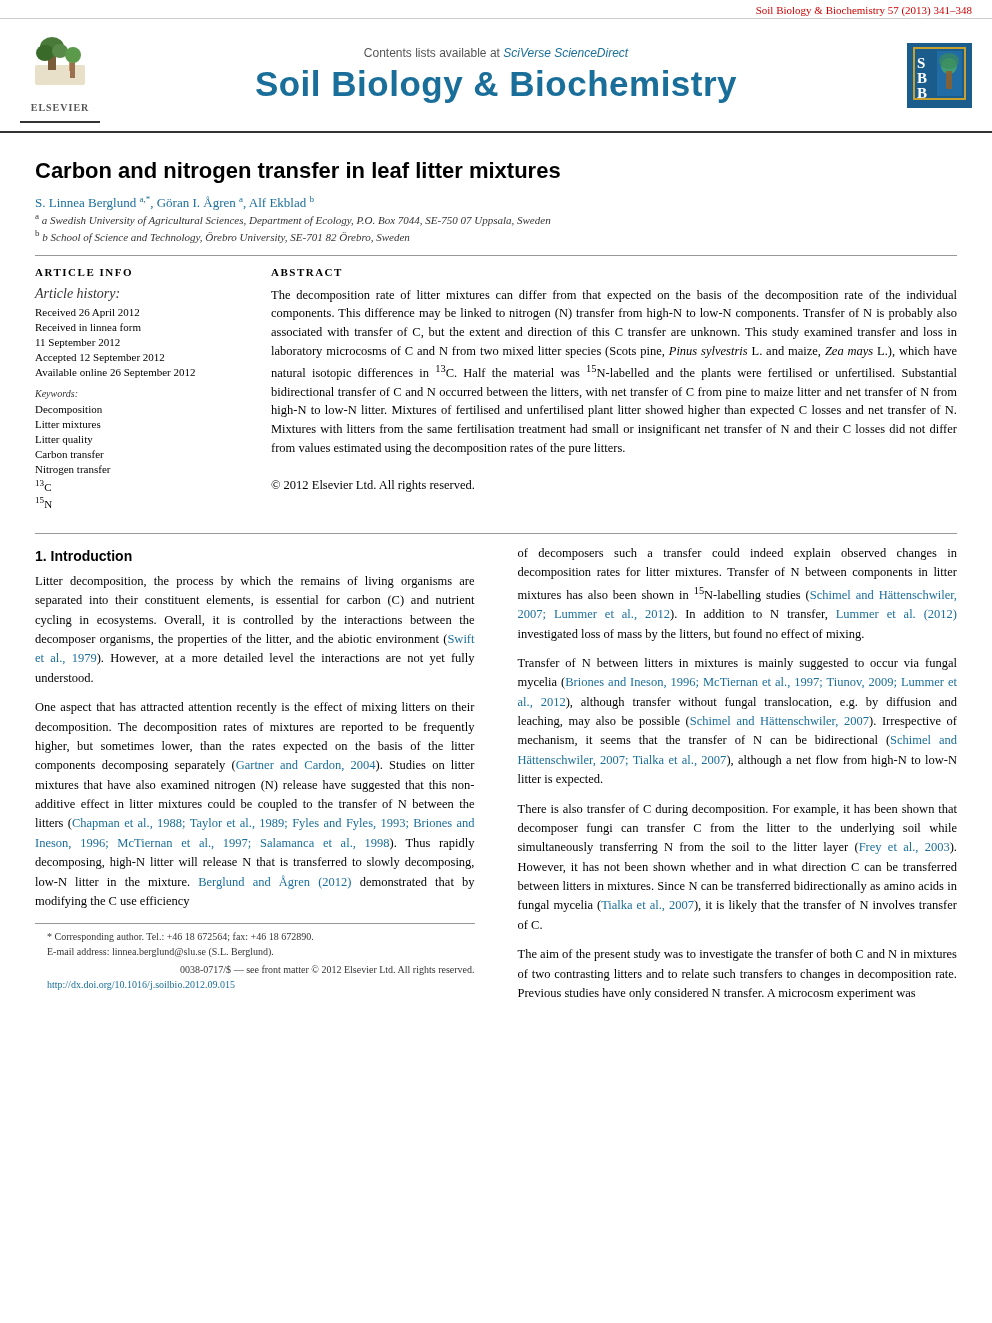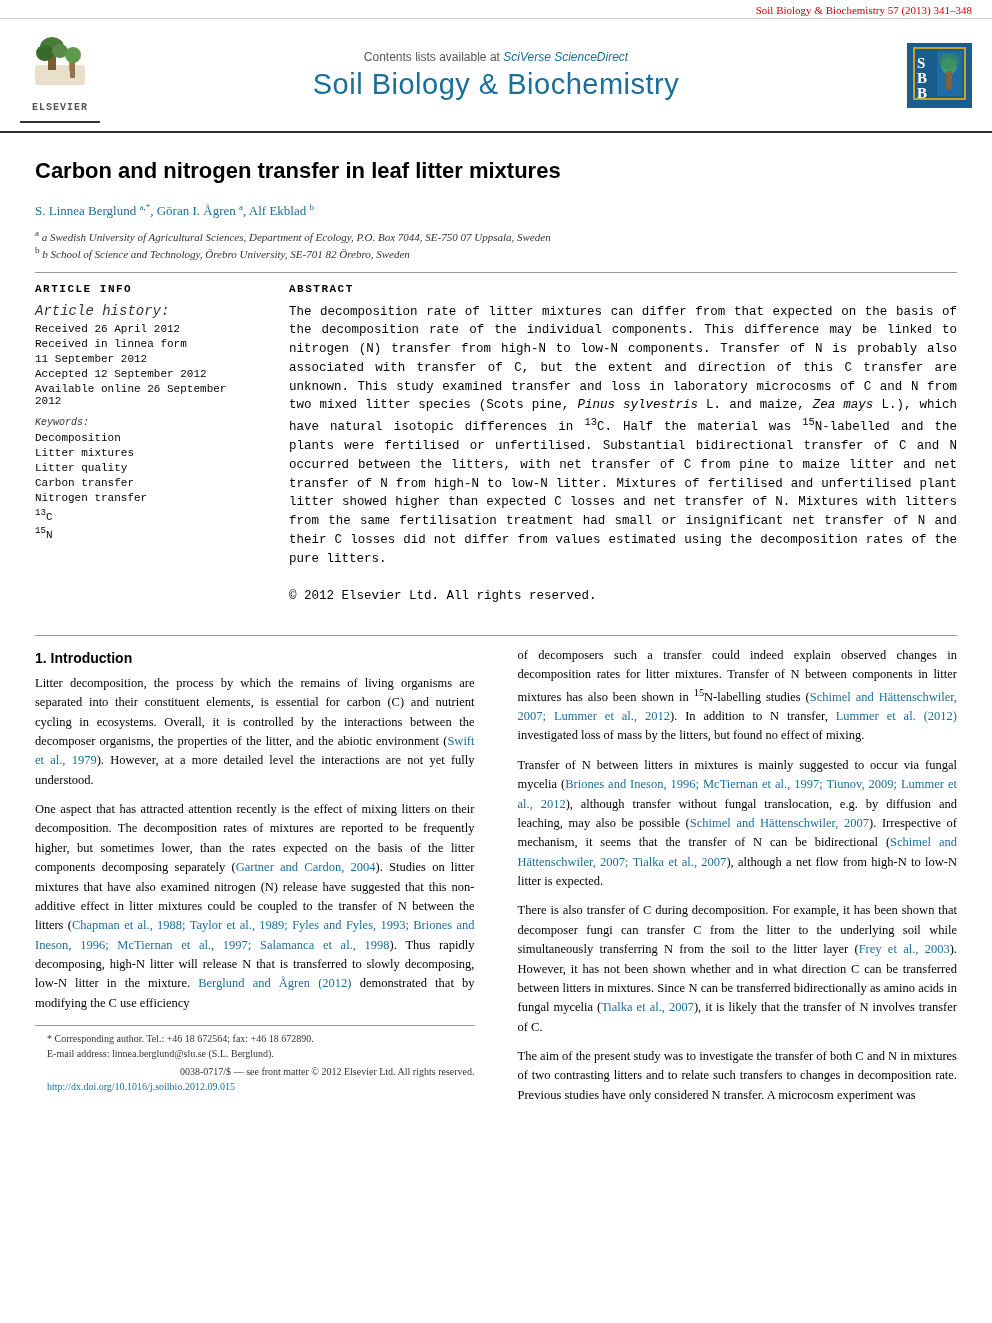--- a/index.html
+++ b/index.html
@@ -37,42 +37,42 @@
       flex-direction: column;
       align-items: center;
       font-size: 9px;
     }
     .elsevier-tree {
       width: 60px;
       height: 55px;
     }
     .elsevier-label {
       font-size: 10px;
-      font-family: Liberation Mono, monospace;
+      font-family: Liberation Serif, serif;
       font-weight: bold;
       color: #555;
       margin-top: 2px;
       letter-spacing: 1px;
     }
 
     .journal-title-block {
       flex: 1;
       text-align: center;
     }
     .sciverse-line {
       font-size: 12px;
       color: #555;
       font-family: Arial, sans-serif;
       margin-bottom: 4px;
       text-align: center;
     }
     .journal-main-title {
-      font-size: 29px;
-      font-family: Arial, sans-serif;
-      font-weight: normal;
+      font-size: 35px;
+      font-family: Arial, sans-serif;
+      font-weight: bold;
       color: #1a6e9a;
       letter-spacing: 0.5px;
     }
     .journal-homepage {
       font-size: 11px;
       color: #555;
       font-family: Arial, sans-serif;
       margin-top: 4px;
     }
 
@@ -105,29 +105,29 @@
     
     .main-content {
       padding: 20px 35px 20px 35px;
     }
 
     
     .article-title {
       font-size: 22px;
       font-weight: bold;
       font-family: Arial, sans-serif;
-      margin-bottom: 18px;
+      margin-bottom: 10px;
       margin-top: 5px;
       color: #000;
     }
 
     
     .authors {
       font-size: 13px;
-      margin-bottom: 9px;
+      margin-bottom: 0;
       color: #1a6e9a;
     }
     .authors sup {
       font-size: 9px;
     }
 
     
     .affiliations {
       font-size: 11px;
       margin-bottom: 12px;
@@ -145,23 +145,22 @@
     
     .divider {
       border: none;
       border-top: 1px solid #999;
       margin: 10px 0;
     }
 
     
     .article-info-row {
       display: flex;
-      gap: 34px;
-      margin-bottom: 29px;
-      font-family: Liberation Mono, monospace;
+      gap: 16px;
+      margin-bottom: 20px;
     }
 
     .article-info-col {
       width: 220px;
       min-width: 220px;
     }
     .abstract-col {
       flex: 1;
     }
 

